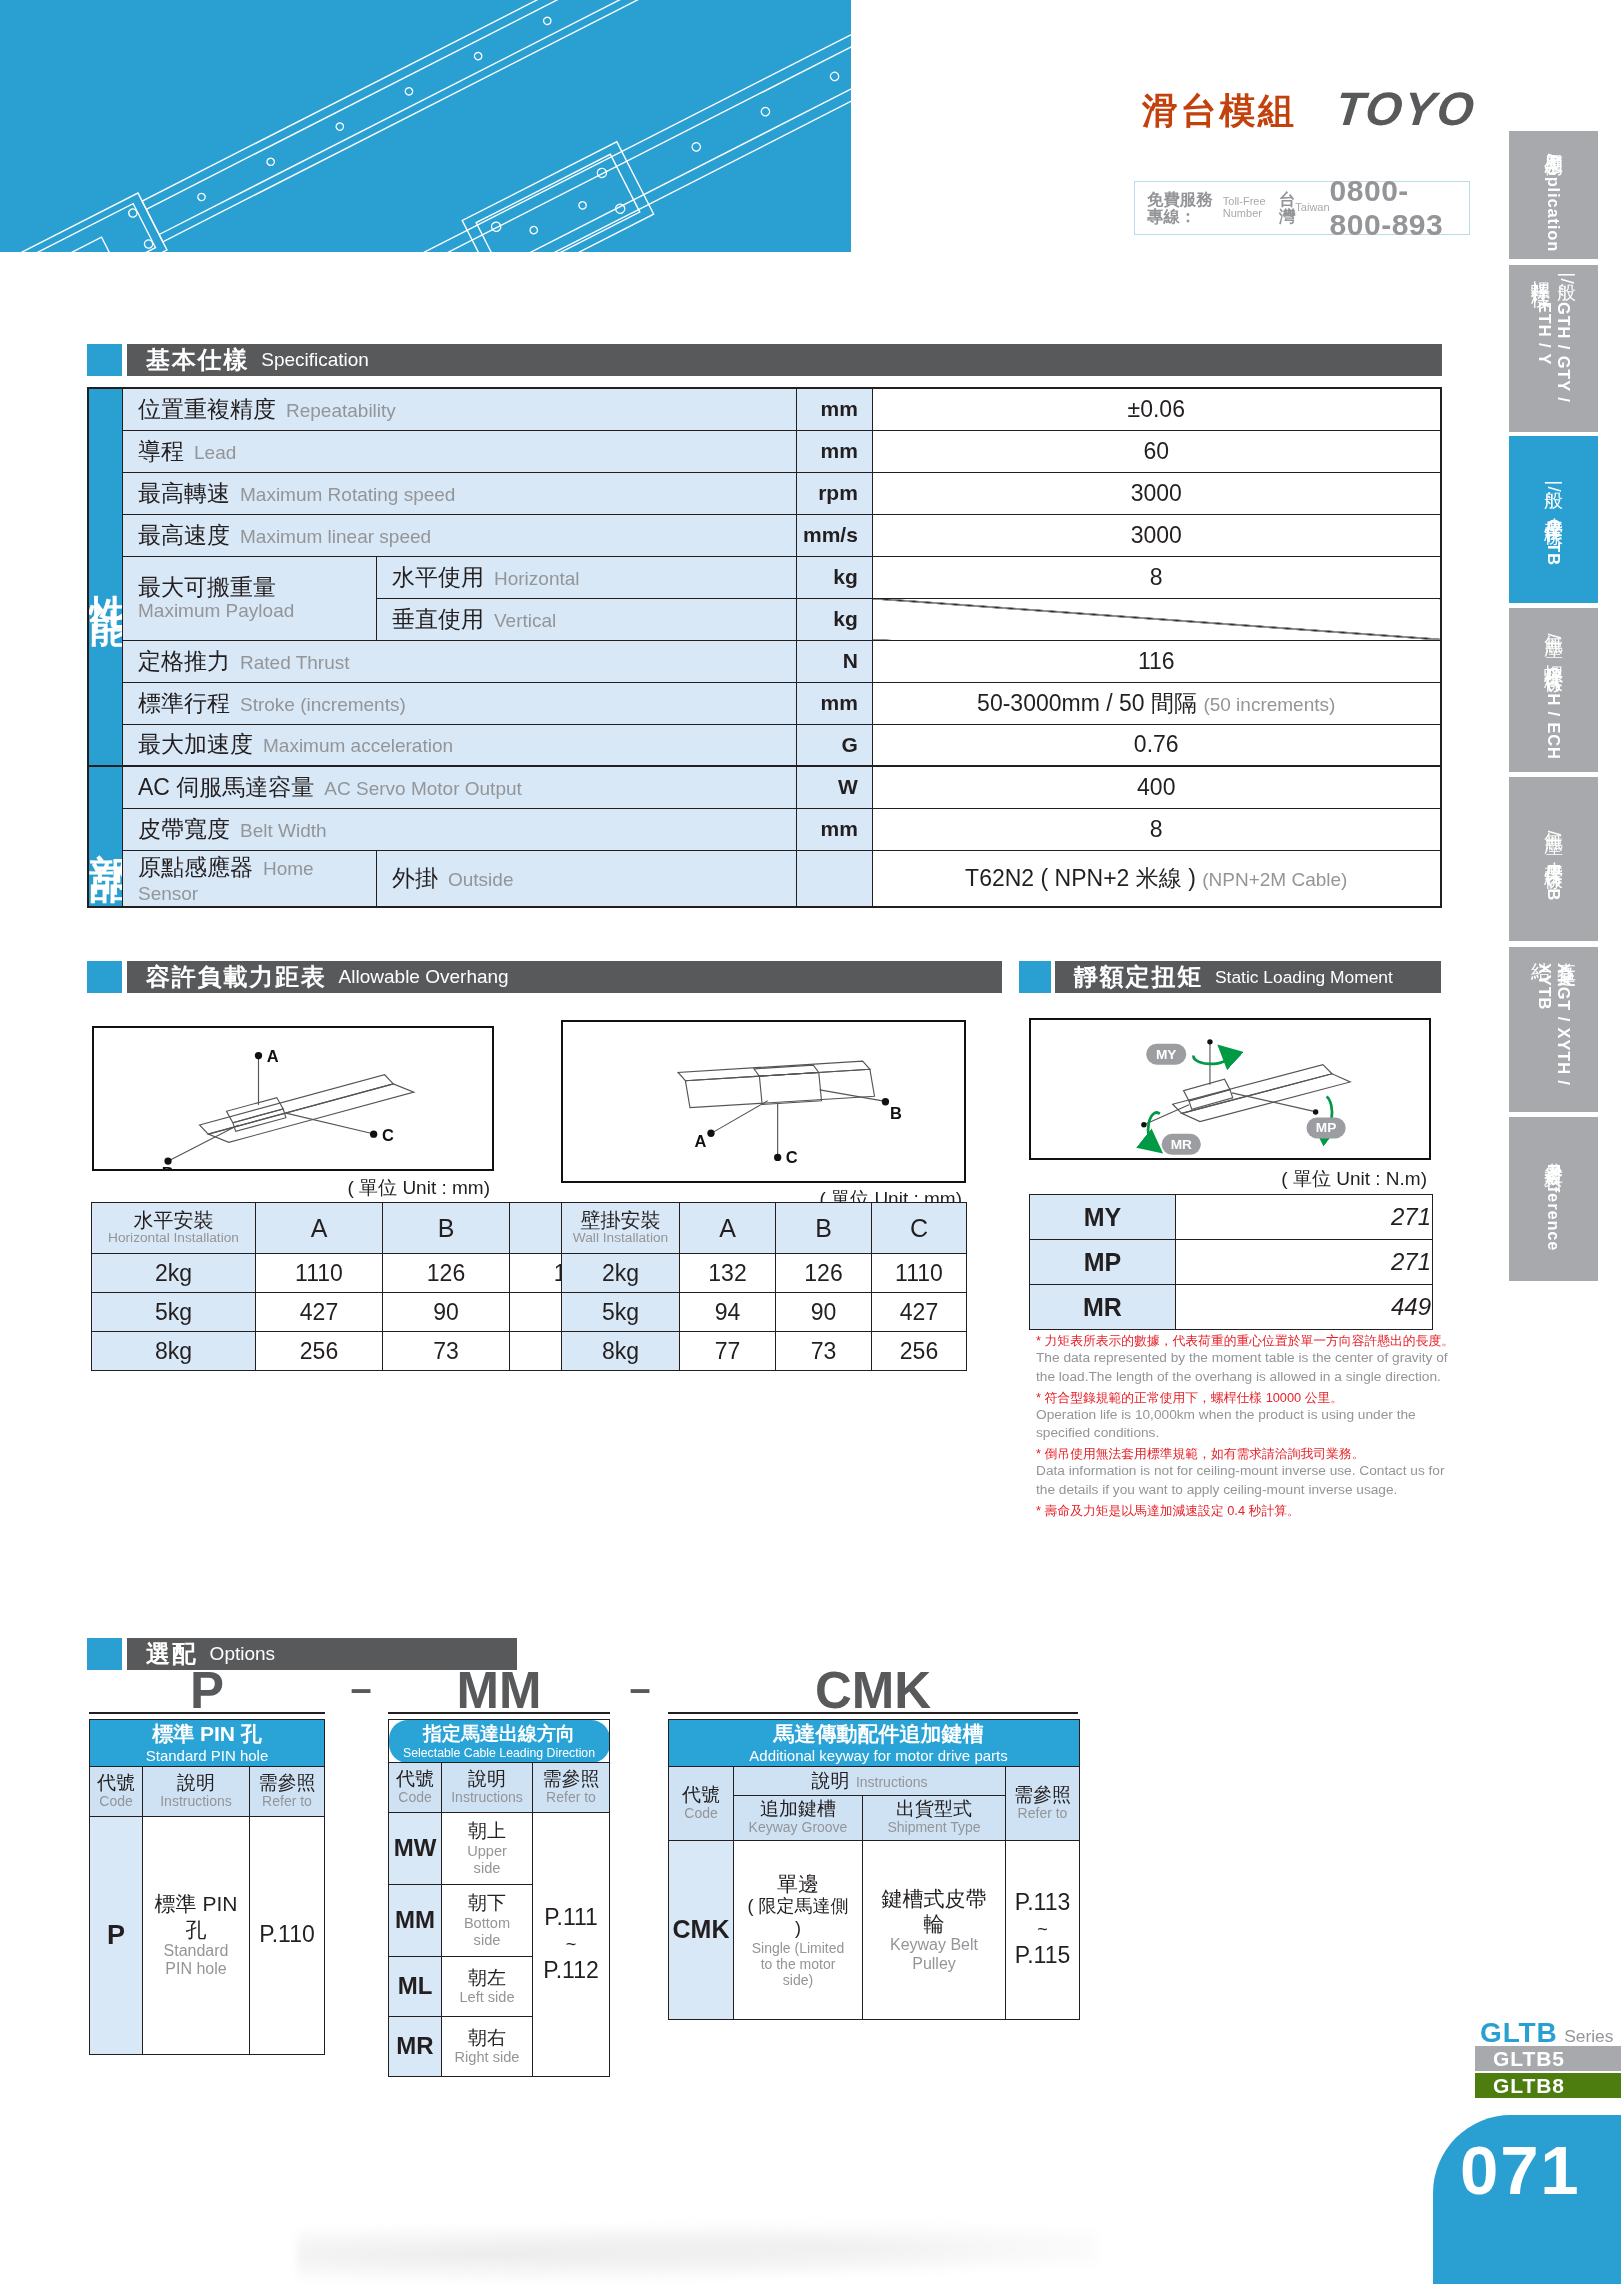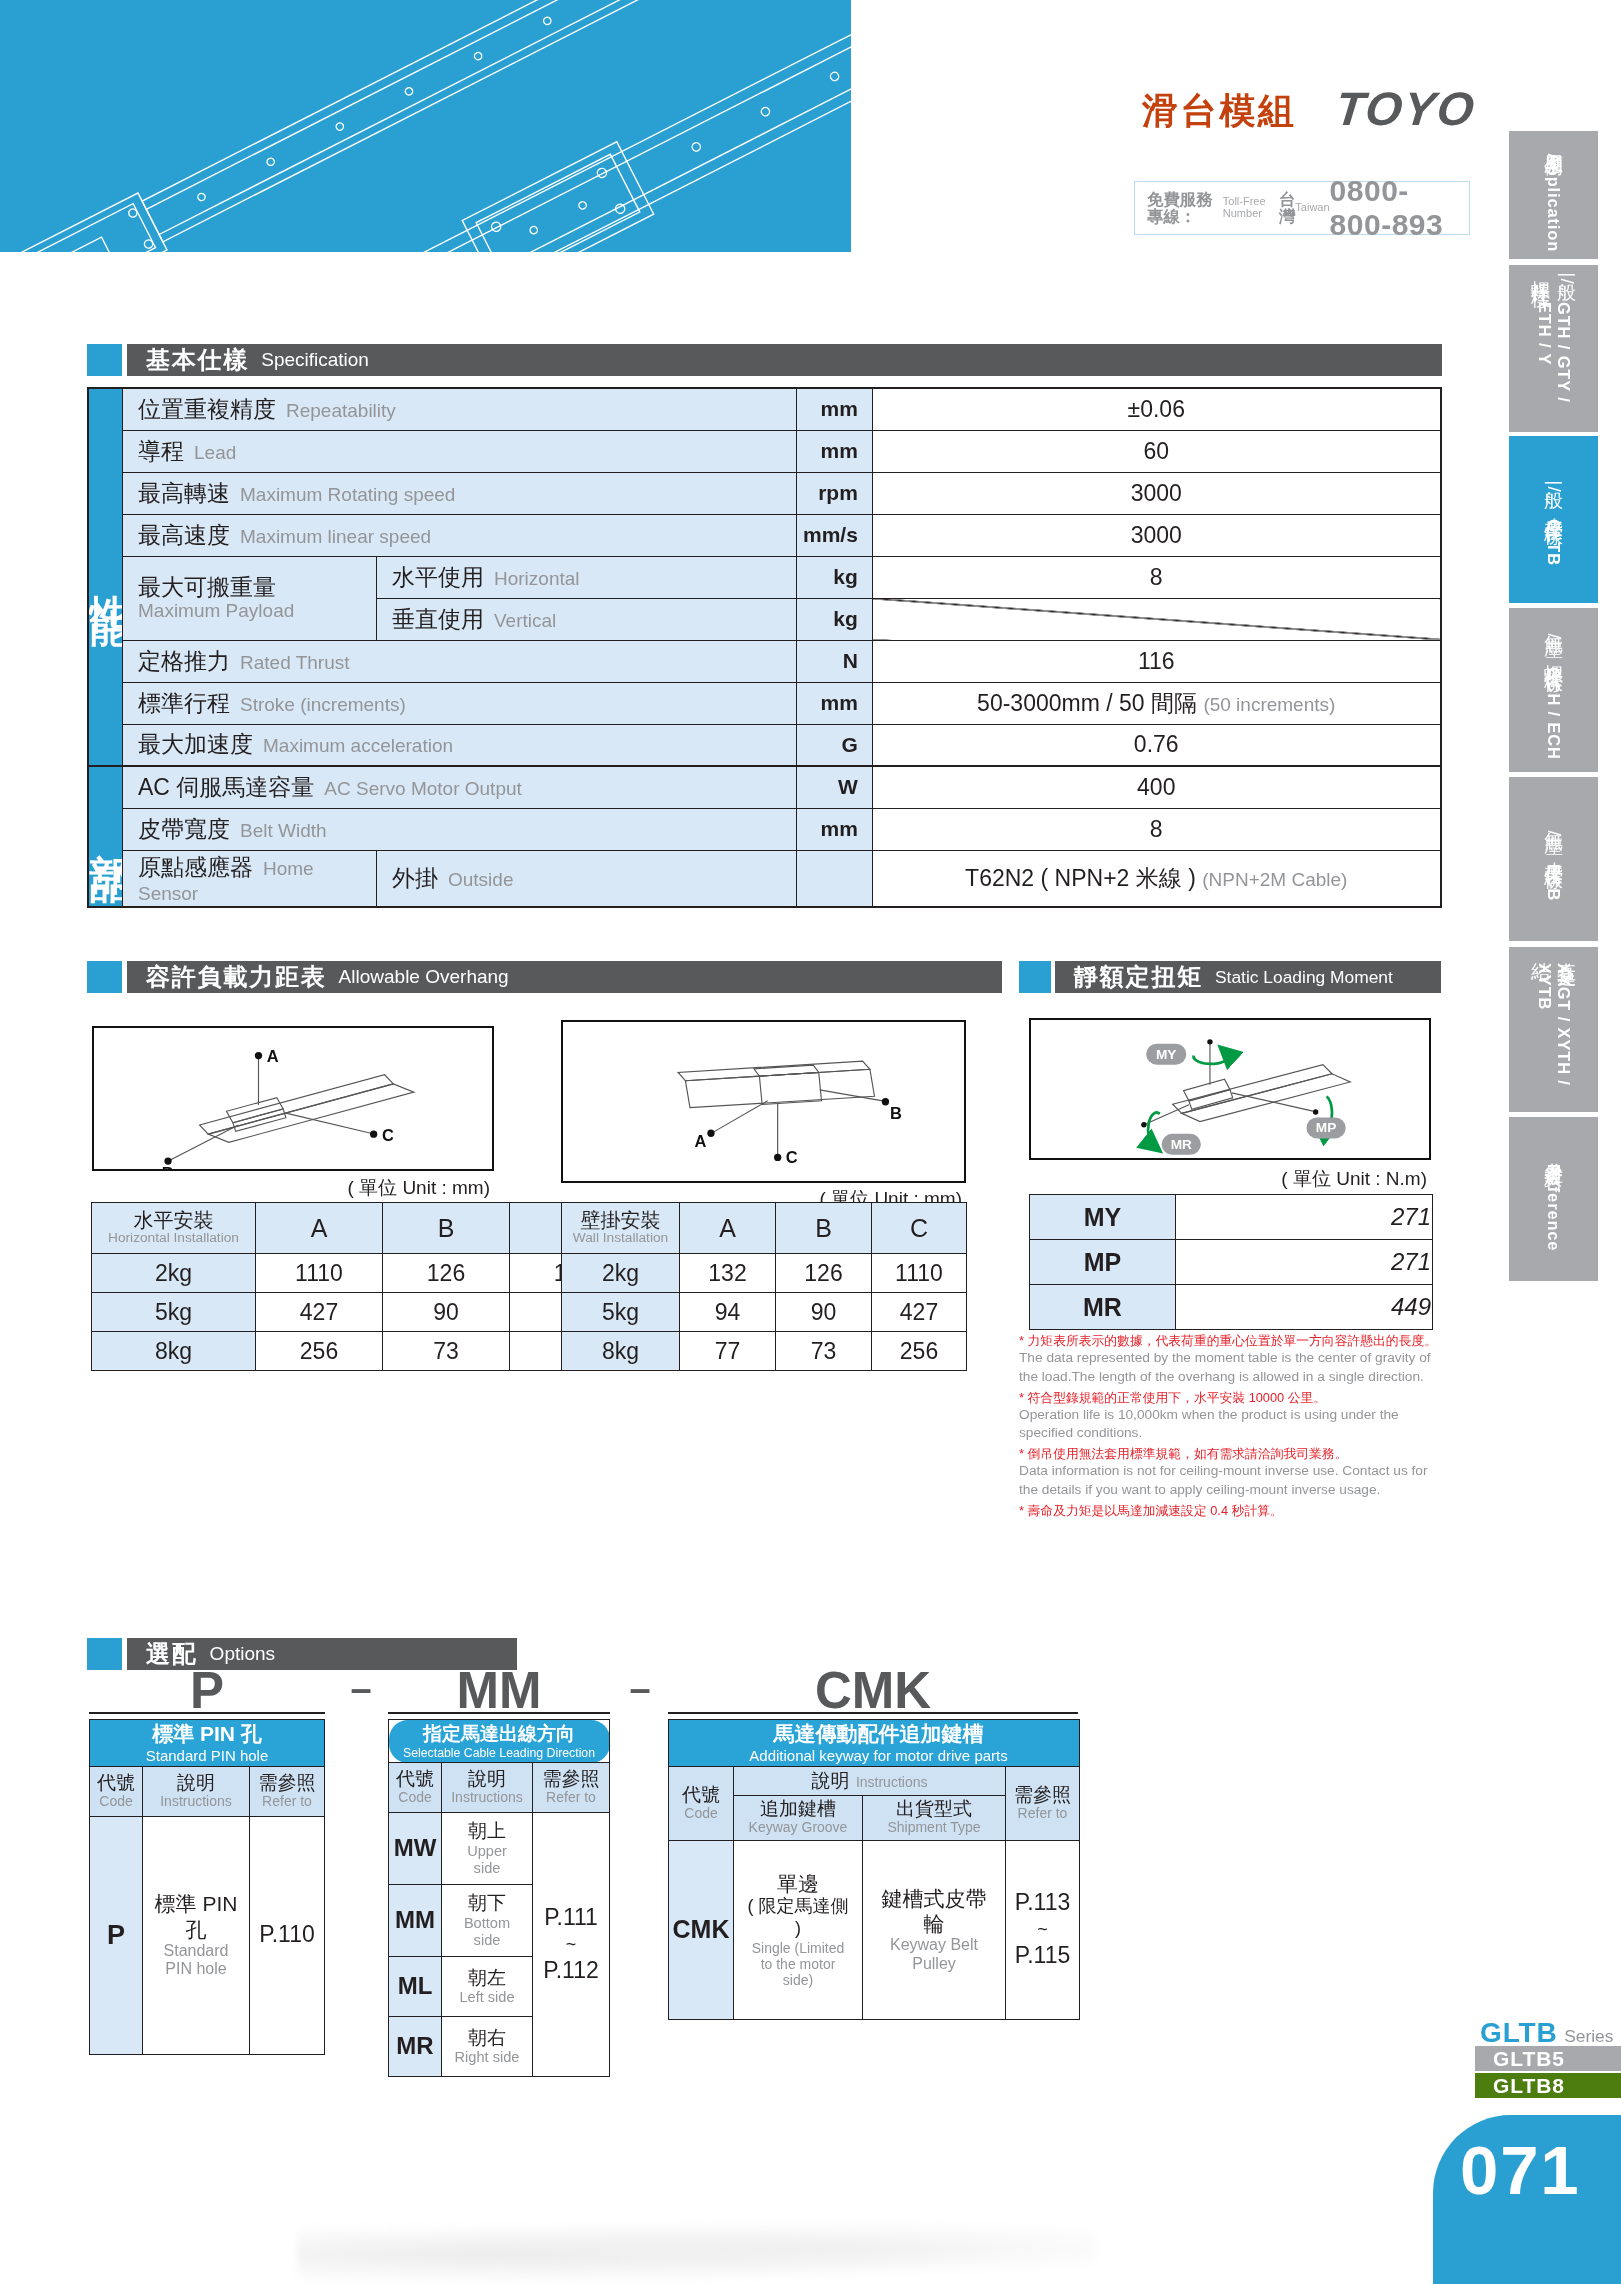--- a/index.html
+++ b/index.html
@@ -67,21 +67,21 @@
   .abc{font-size:25px;}
   .bluebg{background:#d9e8f6;}
   .ldc{font-size:23px;}
   .nval{font-size:23px;}
 
   
   .mt{border:1.8px solid #231f20;}
   .mt td{height:42px;border-width:1.4px;}
   .mlab{background:#d9e8f6;text-align:center;font-size:25px;font-weight:700;}
   .mval{text-align:right;font-size:24px;font-style:italic;}
-  .notes{line-height:1.34;}
+  .notes{line-height:1.34;margin-left:17px;}
   .nzh{font-size:12.8px;color:#e62129;display:block;}
   .nen{font-size:13.7px;color:#939598;display:block;margin-bottom:2.7px;}
 
   
   .optletter{font-size:51px;font-weight:700;color:#58595b;text-align:center;}
   .optdash{font-size:38px;font-weight:700;color:#58595b;text-align:center;}
   .ul{height:2.3px;background:#231f20;}
   .opt td{border-width:1.4px;text-align:center;}
   .bluehead{background:#2aa3d7;color:#fff;}
   .bh-z{font-size:21px;font-weight:600;display:block;line-height:1.25;}
@@ -493,21 +493,21 @@
     <tr>
           <td class="mlab">MR</td>
           <td class="mval">449</td>
         </tr>
   </tbody>
     </table>
 
   <div class="abs notes" style="left:1019px;top:1332px;width:423px;">
     <span class="nzh">* 力矩表所表示的數據，代表荷重的重心位置於單一方向容許懸出的長度。</span>
     <span class="nen">The data represented by the moment table is the center of gravity of the load.The length of the overhang is allowed in a single direction.</span>
-    <span class="nzh">* 符合型錄規範的正常使用下，水平安裝 10000 公里。</span>
+    <span class="nzh">* 符合型錄規範的正常使用下，螺桿仕樣 10000 公里。</span>
     <span class="nen">Operation life is 10,000km when the product is using under the specified conditions.</span>
     <span class="nzh">* 倒吊使用無法套用標準規範，如有需求請洽詢我司業務。</span>
     <span class="nen">Data information is not for ceiling-mount inverse use. Contact us for the details if you want to apply ceiling-mount inverse usage.</span>
     <span class="nzh">* 壽命及力矩是以馬達加減速設定 0.4 秒計算。</span>
   </div>
 
   <div class="abs secsq" style="left:87px;top:1638px;width:35px;height:32px;"></div>
   <div class="abs secbar" style="left:127px;top:1638px;width:390px;height:32px;">
     <span class="sb-zh">選配</span>
     <span class="sb-en">Options</span>

